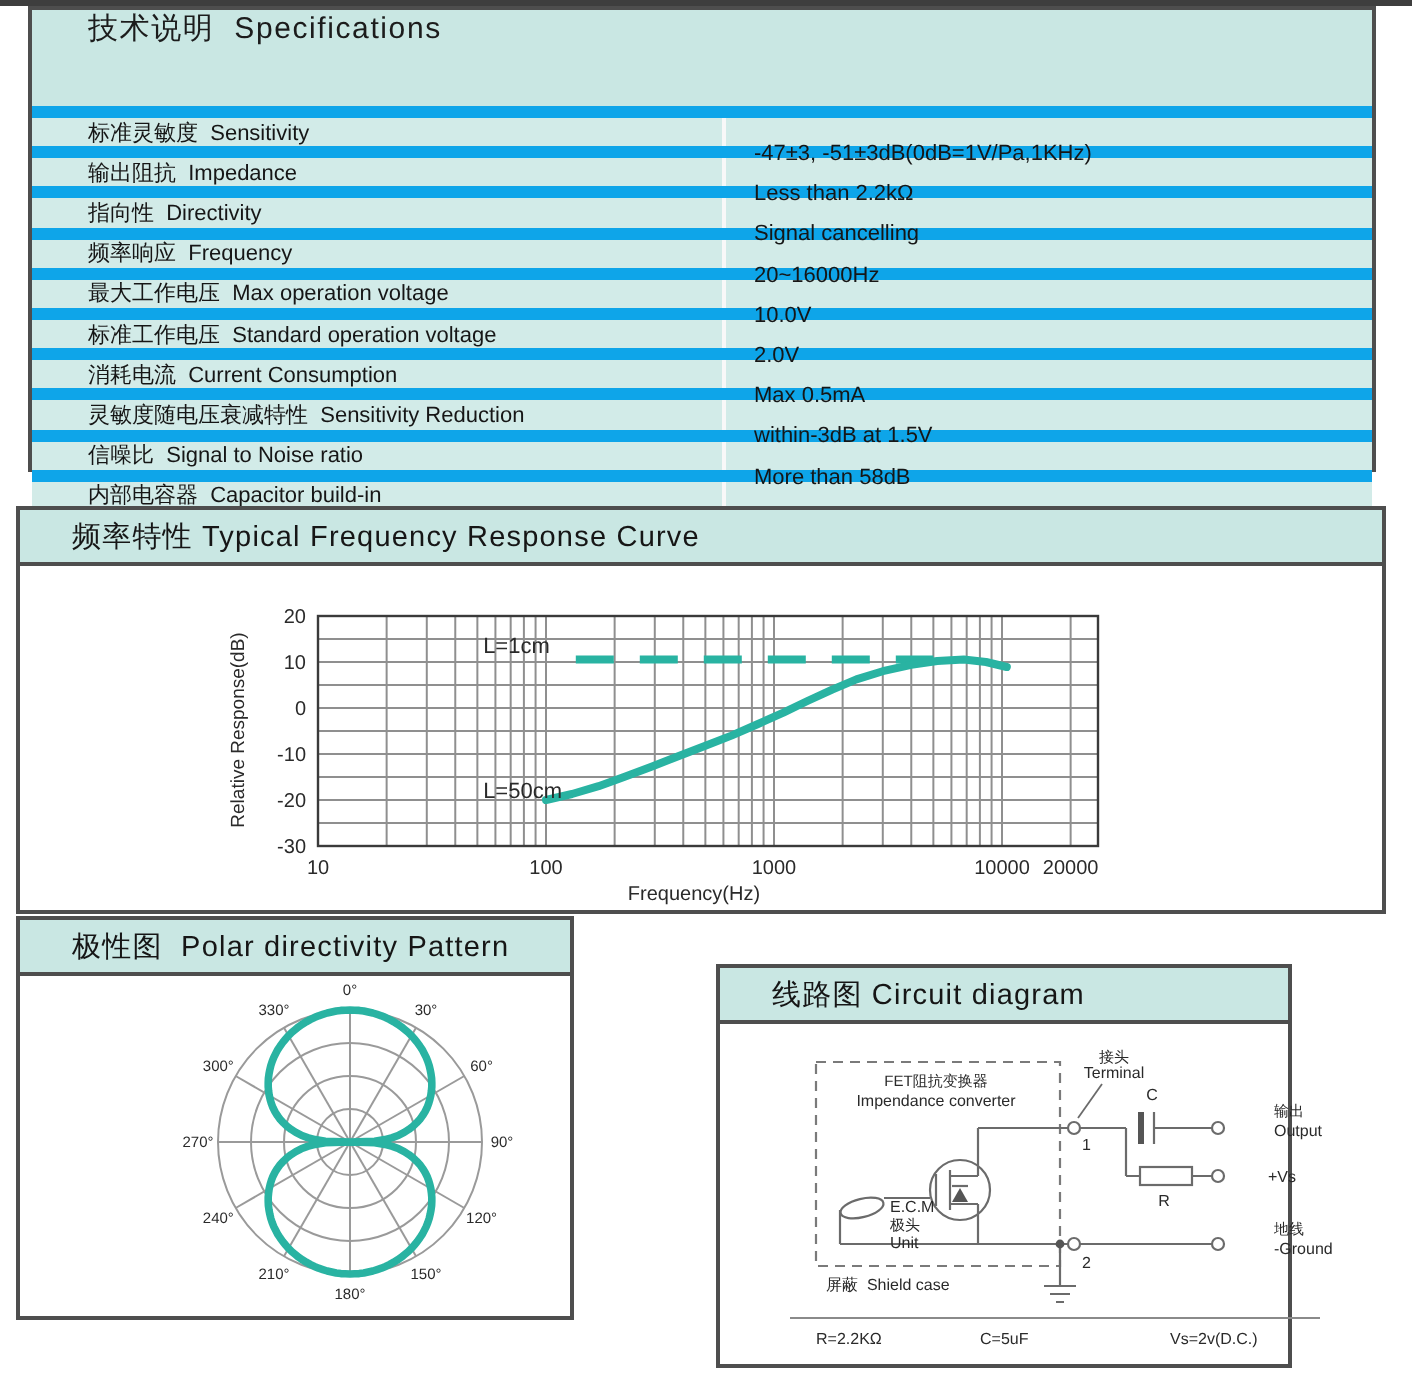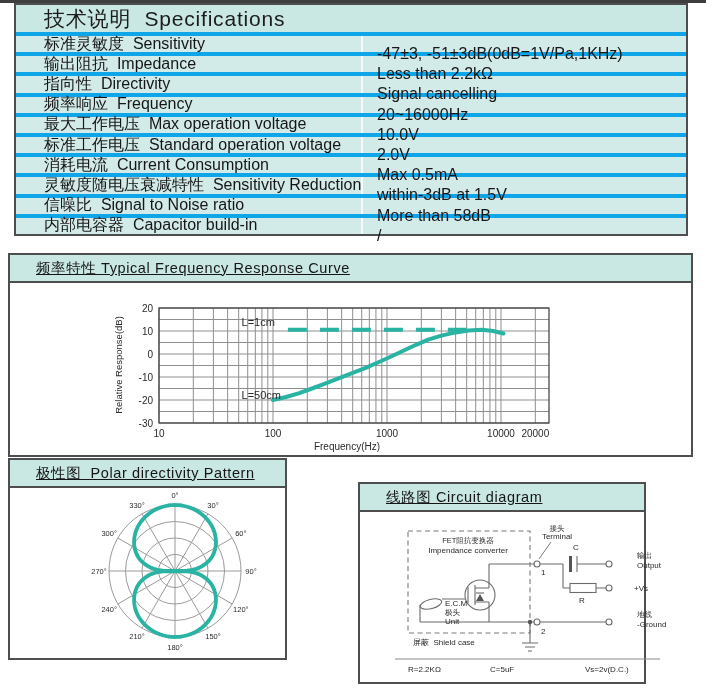--- a/index.html
+++ b/index.html
@@ -7,25 +7,25 @@
   body { position:relative; font-family:"Liberation Sans","DejaVu Sans",sans-serif; color:#1c1c1c; }
   .page { position:absolute; inset:0; overflow:hidden; }
   .top-strip { position:absolute; left:0; top:0; width:706px; height:3px; background:#3e3e3e; }
   .box { position:absolute; border:2px solid #4e4e4e; background:#fff; }
   .spec-box { left:14px; top:3px; width:674px; height:233px; }
   .freq-box { left:8px; top:253px; width:685px; height:204px; }
   .polar-box { left:8px; top:458px; width:279px; height:202px; }
   .circuit-box { left:358px; top:482px; width:288px; height:202px; }
   .sec-header { height:28px; background:#c9e7e3; border-bottom:2px solid #4e4e4e;
     display:flex; align-items:center; padding-left:26px; font-size:14.5px;
-    letter-spacing:0.6px; color:#161616; white-space:pre;text-decoration:underline; }
-  .spec-header { height:27px; background:#c9e7e3; border-bottom:none; display:flex;
-    align-items:center; padding-left:28px; font-size:21px; letter-spacing:0.8px; white-space:pre; }
-  .spec-row { display:flex; height:20.2px; background:#d2ebe8; border-top:4px solid #0ea5e9;
-    font-size:16px; color:#161616; }
+    letter-spacing:0.6px; color:#161616; white-space:pre; }
+  .spec-header { height:48px; background:#c9e7e3; border-bottom:none; display:flex;
+    align-items:flex-start; padding-left:28px; font-size:15px; letter-spacing:0.8px; white-space:pre; }
+  .spec-row { display:flex; height:20.2px; background:#d2ebe8; border-top:6px solid #0ea5e9;
+    font-size:11px; color:#161616; }
   .spec-label { width:347px; padding-left:28px; border-right:2px solid #f8f8f8;
     display:flex; align-items:center; white-space:pre; }
   .spec-value { flex:1; padding-left:14px; display:flex; align-items:center; white-space:pre;margin-top:18px; }
   svg { display:block; }
   svg text { font-family:"Liberation Sans","DejaVu Sans",sans-serif; fill:#2a2a2a; }
   .cd-txt { font-size:8px; }
   .cd-txt-cn { font-size:7.5px; }
 </style>
 </head>
 <body>

